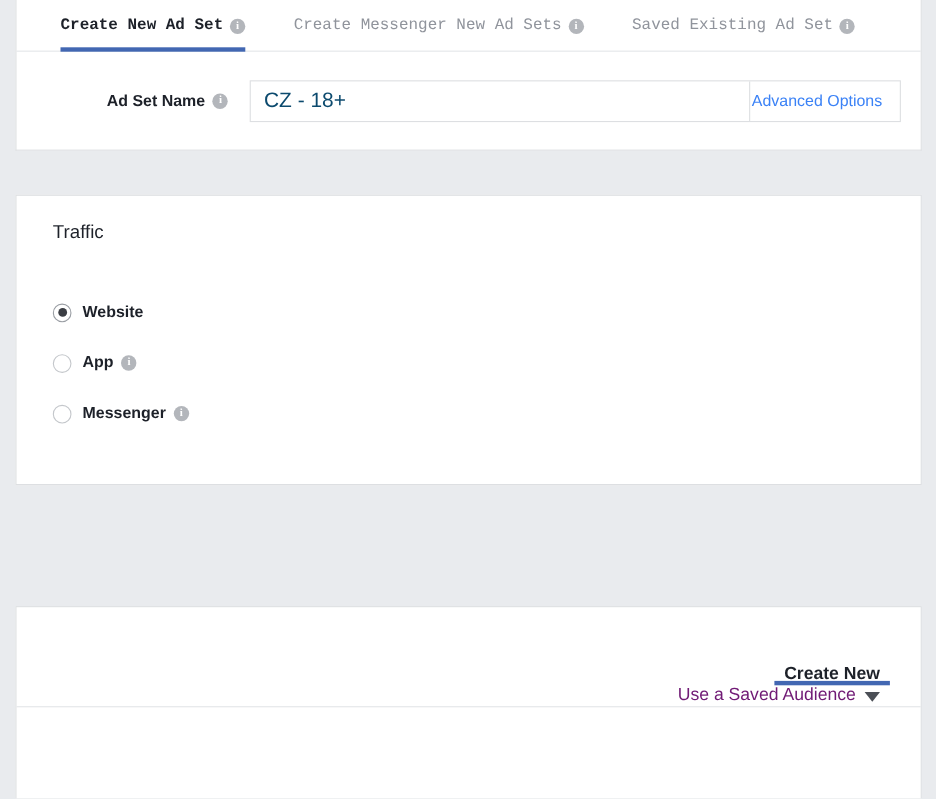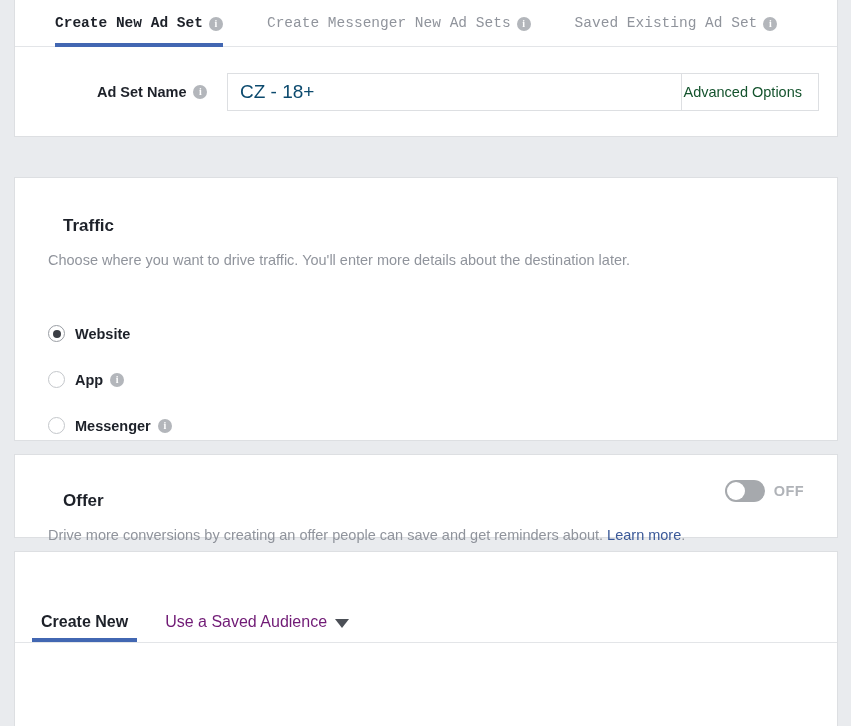--- a/index.html
+++ b/index.html
@@ -119,42 +119,42 @@
     padding: 0 12px;
     flex: 1;
     height: 36px;
   }
   .advanced-options {
     display: flex;
     align-items: center;
     height: 36px;
     padding: 0 16px 0 2px;
     border-left: 1px solid #dddfe2;
-    color: #14532d;
+    color: #3b82f6;
     font-size: 14.5px;
     cursor: pointer;
     white-space: nowrap;
     text-align: right;
   }
 
   
   .card {
     position: absolute;
     left: 14px;
     width: 824px;
     background: #ffffff;
     border: 1px solid #dddfe2;
   }
   .card-inner { padding: 0 33px; }
 
   .section-title {
     font-size: 17px;
-    font-weight: bold;
-    color: #1d2129;
-    margin: 15px;
+    font-weight: normal;
+    color: #1d2129;
+    margin: 0;
     line-height: 1.25;
   }
   .section-desc {
     font-size: 14.5px;
     color: #90949c;
     margin: 4px 0 0 0;
     line-height: 1.35;
   }
   .link { color: #3b5998; cursor: pointer; }
 
@@ -243,20 +243,21 @@
   
   .audience-card { top: 551px; height: 176px; }
   .audience-head { padding-top: 20px; }
   .audience-tabs {
     display: flex;
     align-items: flex-end;
     margin-top: 51px;
     height: 40px;
     padding-left: 26px;
     border-bottom: 1px solid #e3e5e8;
+    flex-direction: column;
   }
   .atab {
     position: relative;
     height: 40px;
     display: flex;
     align-items: center;
     gap: 8px;
     margin-right: 37px;
     font-size: 16px;
     color: #701a75;
@@ -318,21 +319,20 @@
         <input class="adset-input" type="text" value="CZ - 18+" style="">
         <div class="advanced-options">Advanced Options</div>
       </div>
     </div>
   </div>
 
   <div class="card traffic-card">
     <div class="card-inner">
       <div class="traffic-head">
         <h2 class="section-title">Traffic</h2>
-        <p class="section-desc">Choose where you want to drive traffic. You'll enter more details about the destination later.</p>
       </div>
 
       <div class="radio-list">
         <div class="radio-row">
           <span class="radio checked"></span>
           <span class="radio-label">Website</span>
         </div>
         <div class="radio-row">
           <span class="radio"></span>
           <span class="radio-label">
@@ -344,35 +344,20 @@
           <span class="radio"></span>
           <span class="radio-label">
             <span>Messenger</span>
             <span class="info-icon">i</span>
           </span>
         </div>
       </div>
     </div>
   </div>
 
-  <div class="card offer-card">
-    <div class="card-inner offer-flex">
-      <div>
-        <h2 class="section-title">Offer</h2>
-        <p class="section-desc">
-          <span>Drive more conversions by creating an offer people can save and get reminders about.</span>
-          <span class="link">Learn more</span><span>.</span>
-        </p>
-      </div>
-      <div class="toggle-wrap">
-        <span class="toggle"></span>
-        <span class="toggle-label">OFF</span>
-      </div>
-    </div>
-  </div>
 
   <div class="card audience-card">
 
     <div class="audience-tabs">
       <div class="atab active">
         <span>Create New</span>
       </div>
       <div class="atab">
         <span>Use a Saved Audience</span>
         <span class="caret"></span>

